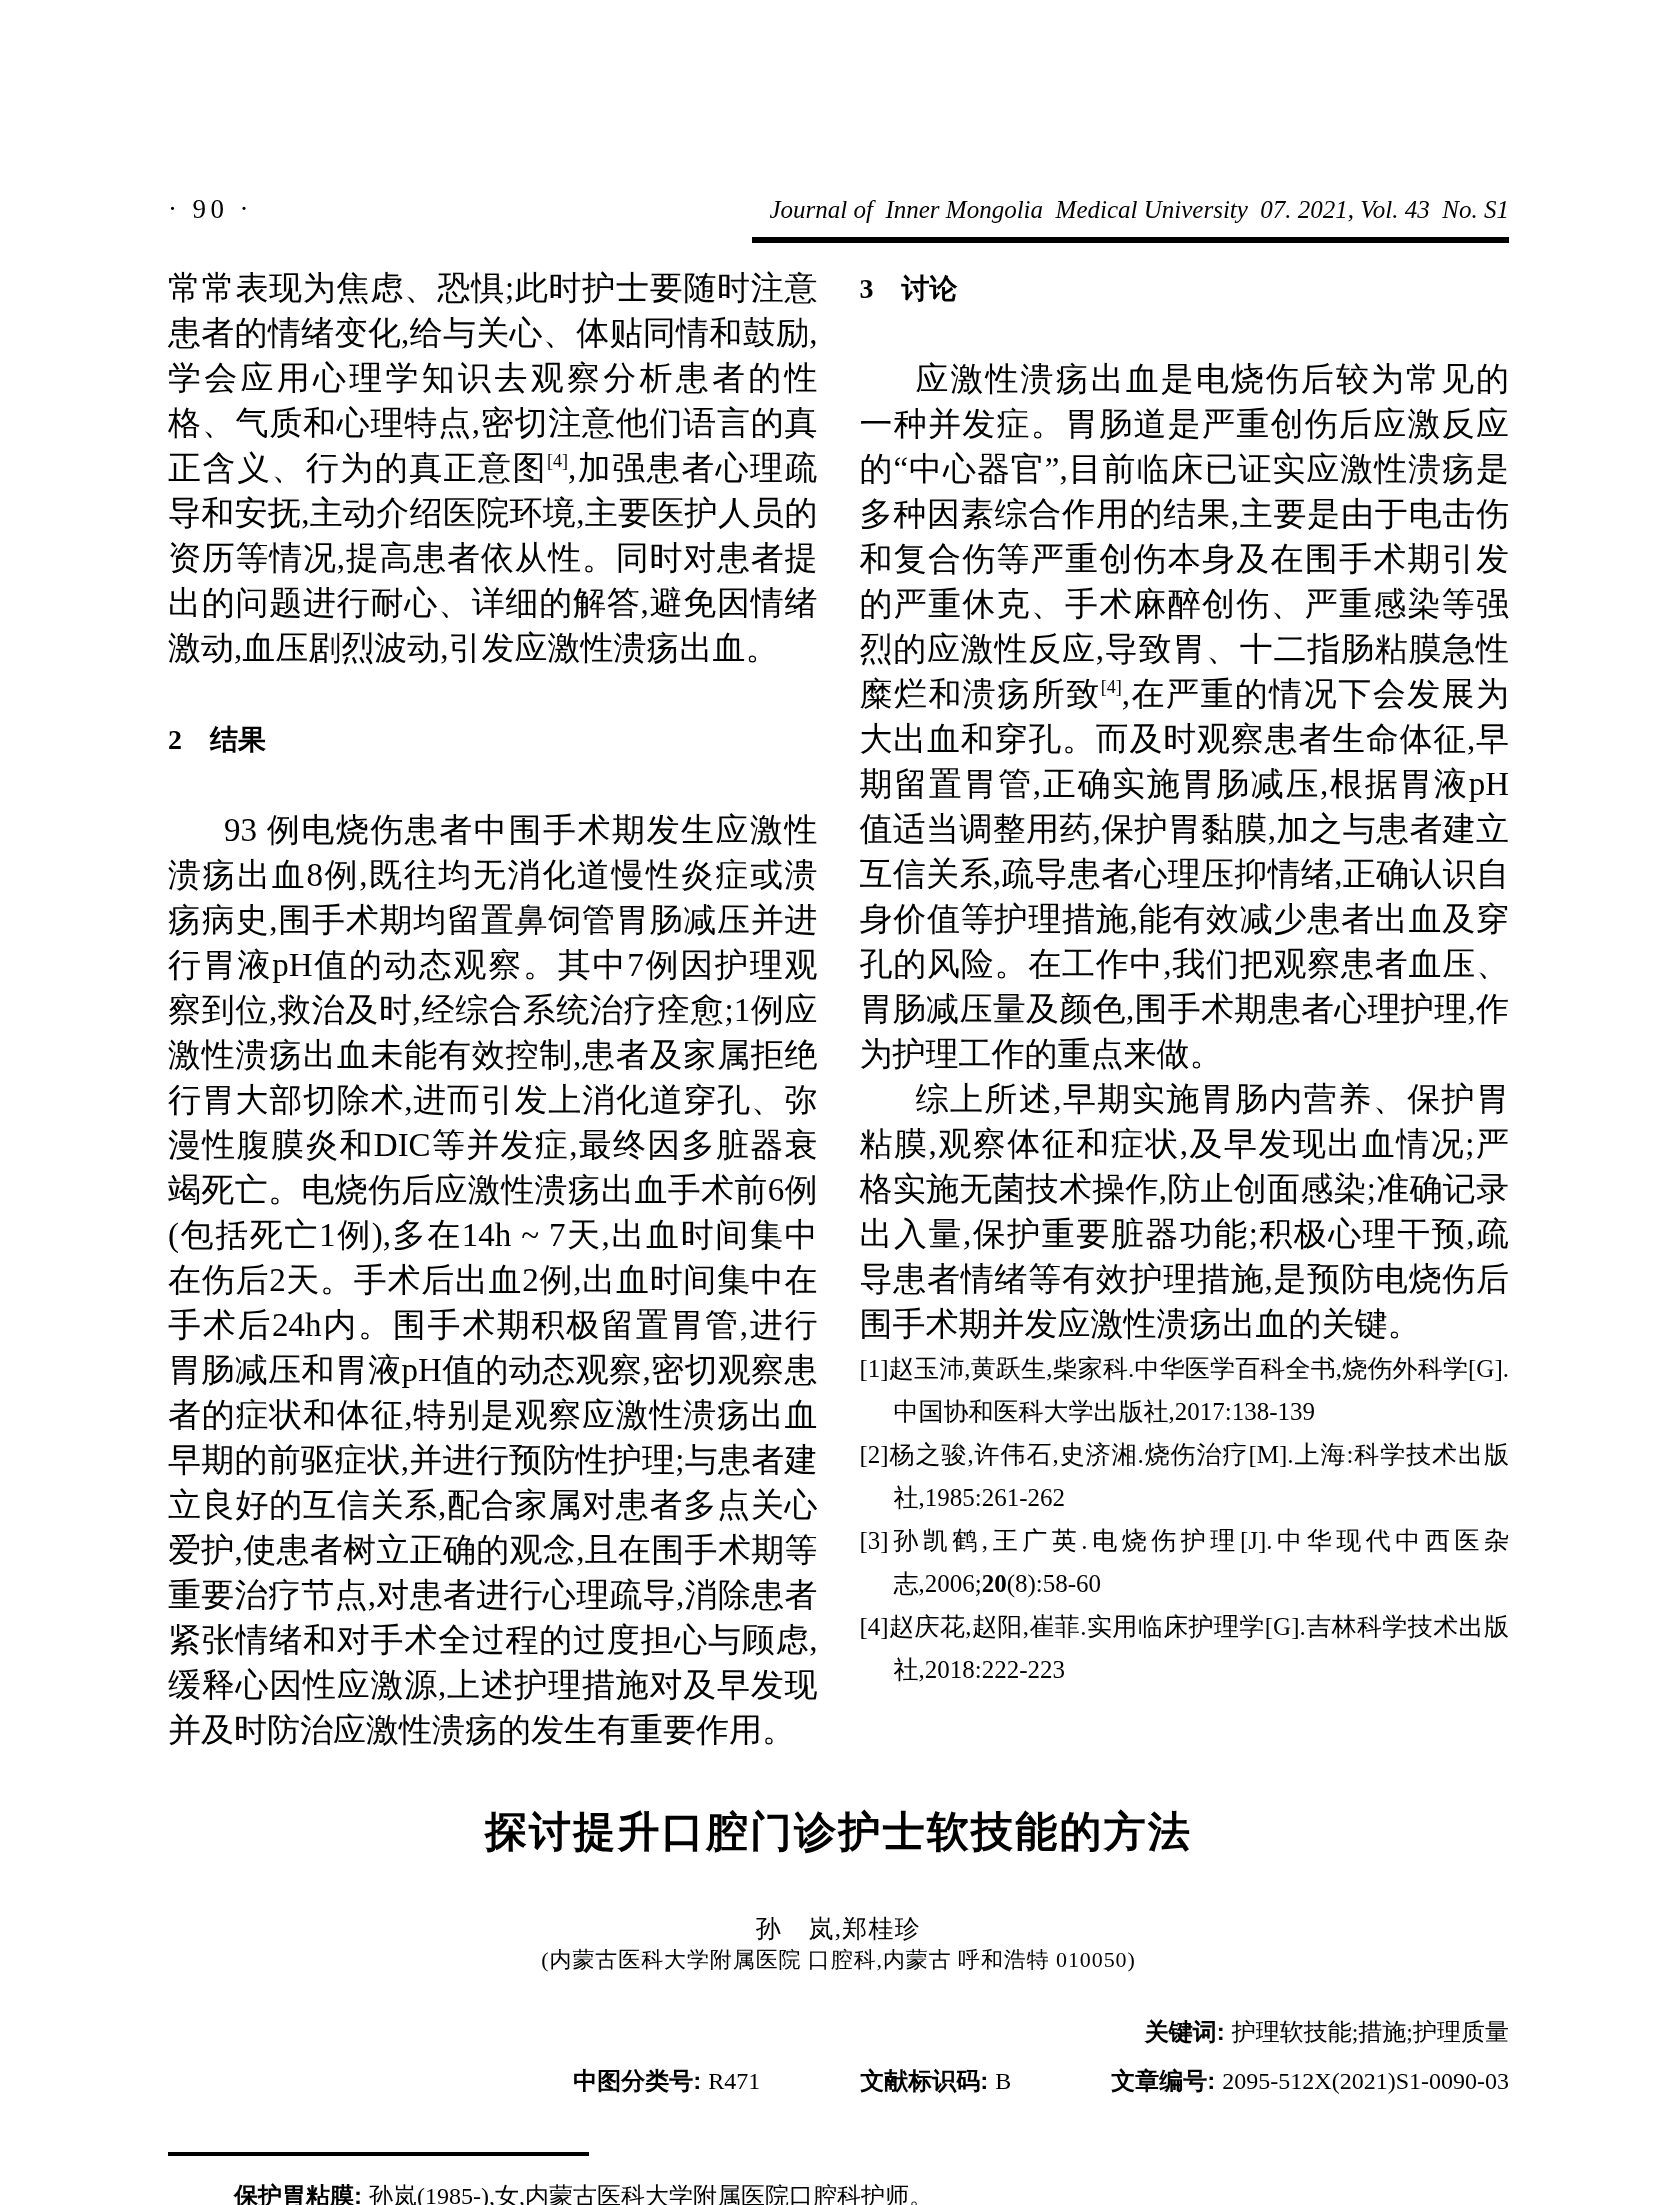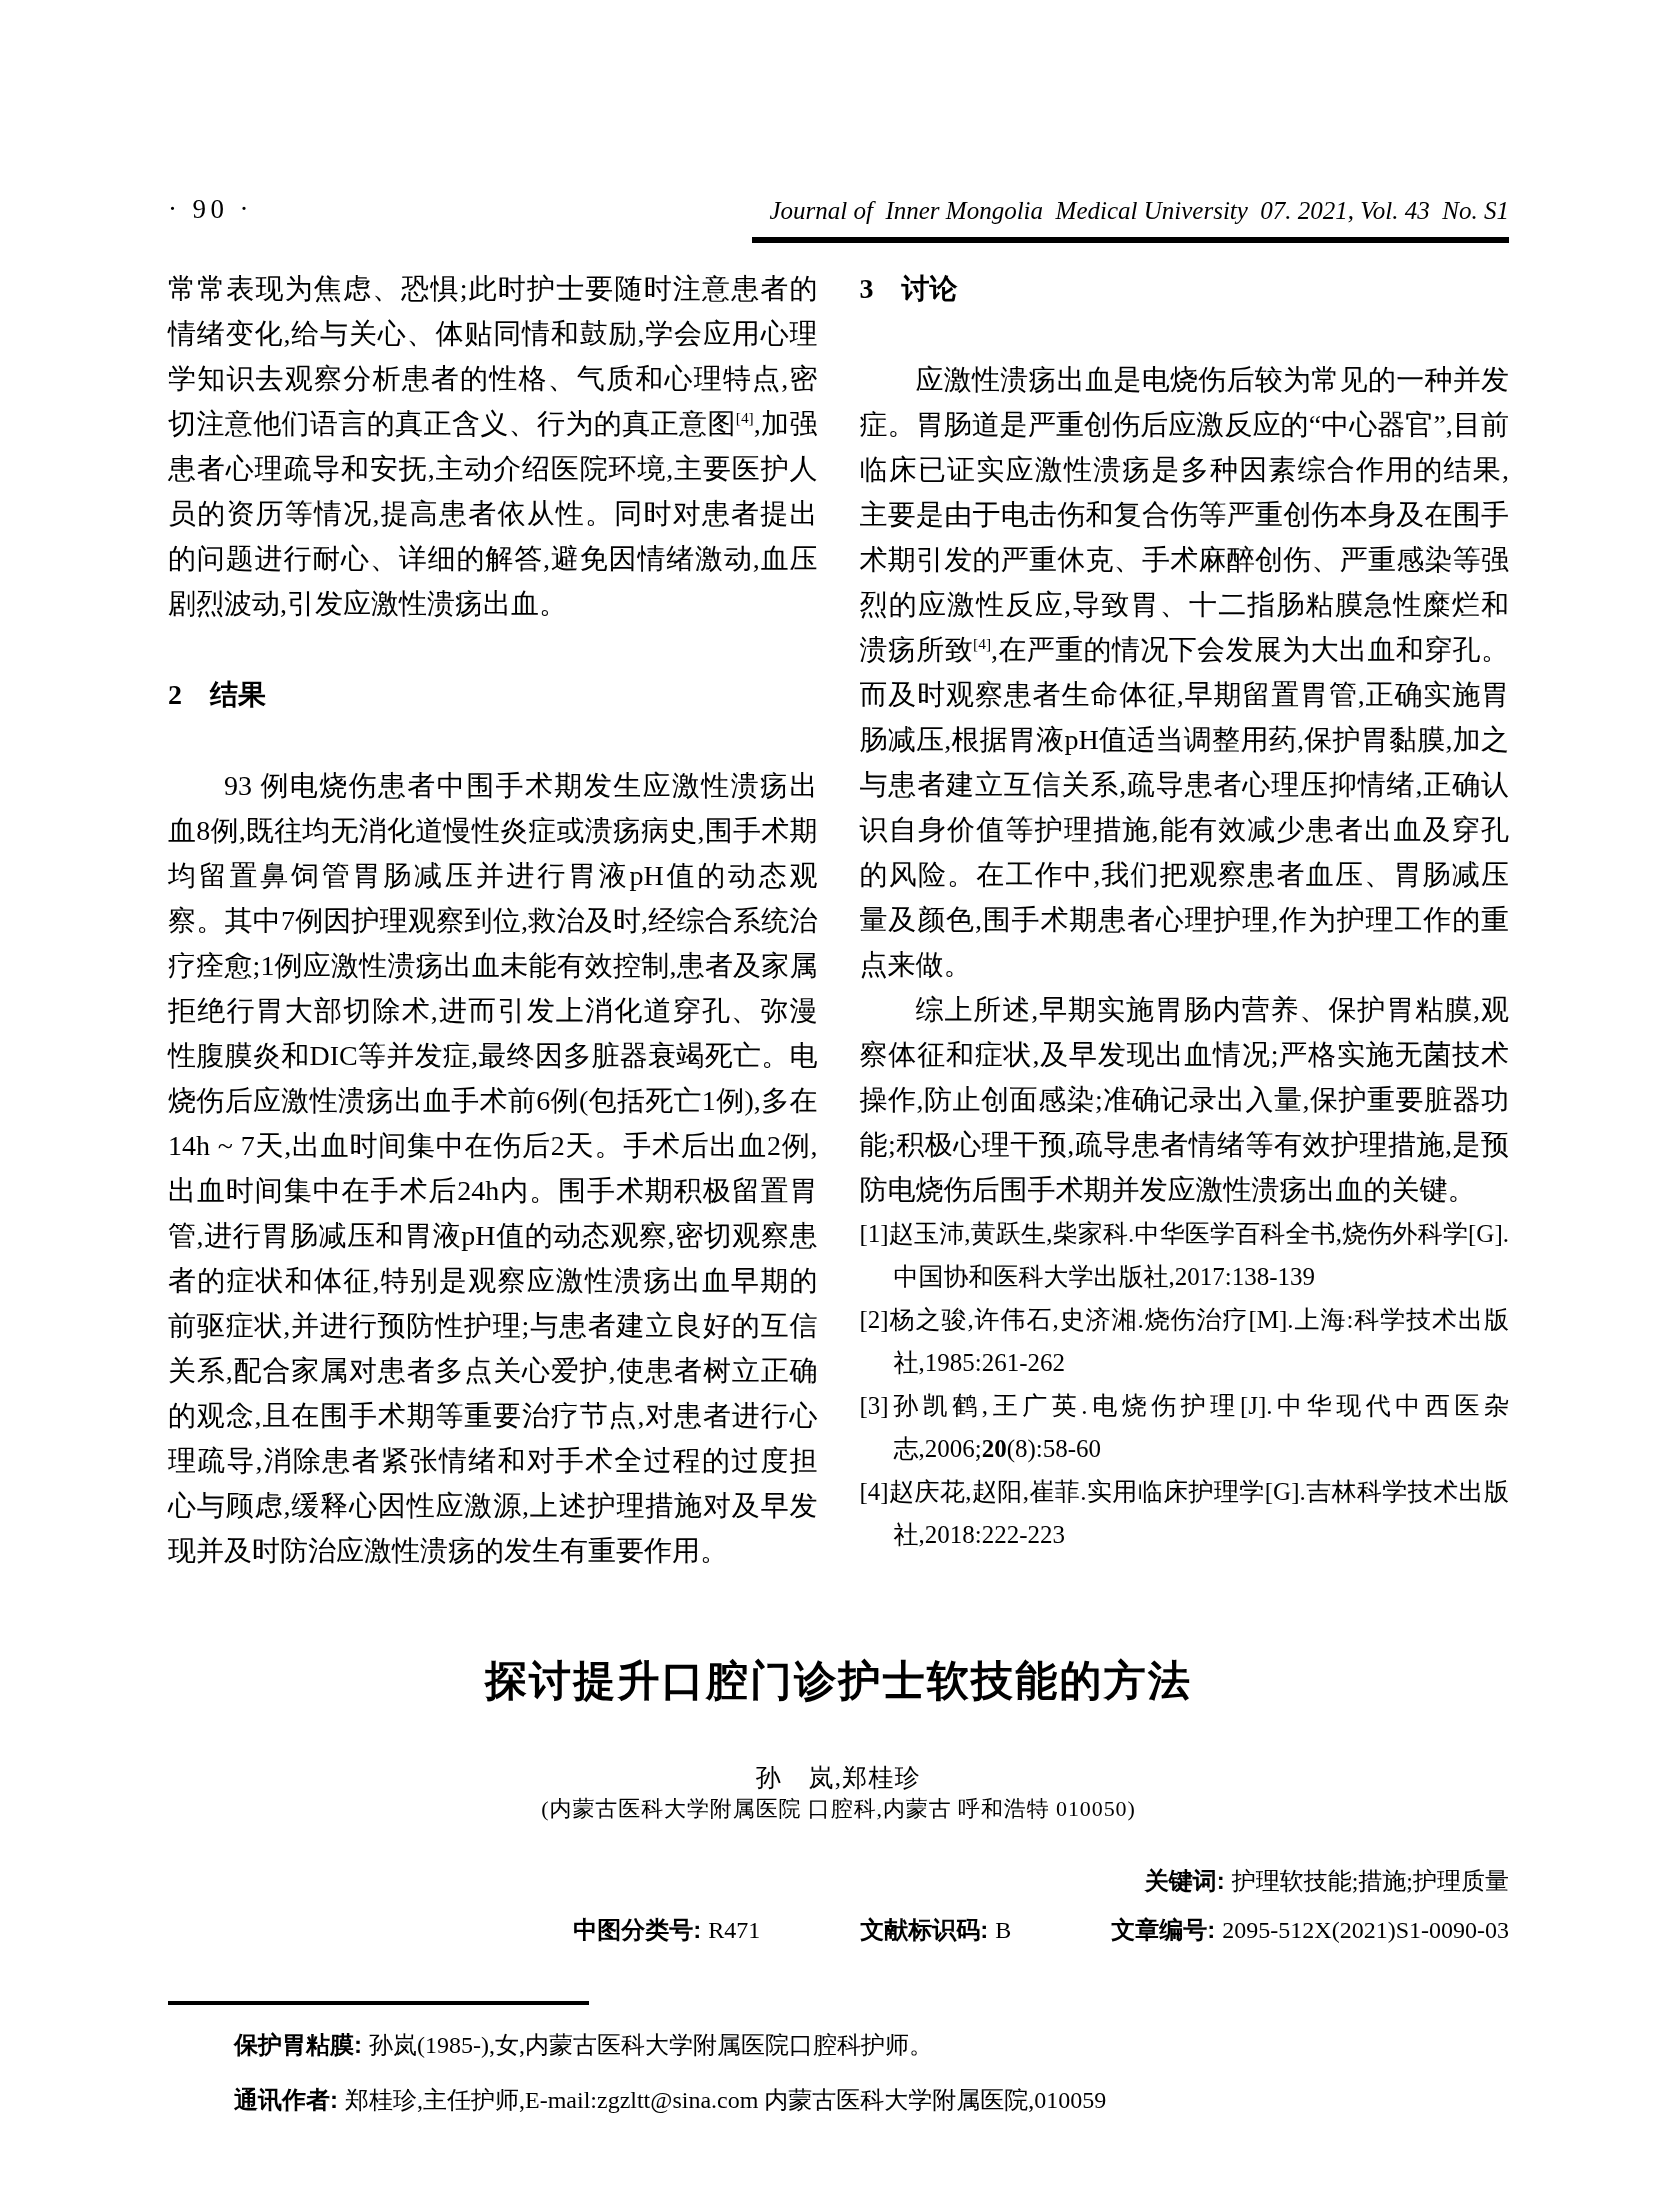--- a/index.html
+++ b/index.html
@@ -12,21 +12,21 @@
     color: #000;
     font-family: "Liberation Serif", serif;
     box-sizing: border-box;
     padding: 194px 148px 0 168px;
     overflow: hidden;
   }
   
   .header-row {
     display: flex;
     justify-content: space-between;
-    align-items: flex-end;
+    align-items: center;
   }
   .pagenum { font-size: 27px; letter-spacing: 4.4px; }
   .journal {
     font-size: 25px;
     font-style: italic;
     white-space: pre;
   }
   .header-rule {
     width: 757px;
     height: 6.2px;
@@ -36,21 +36,21 @@
   
   .columns {
     display: flex;
     gap: 42px;
     margin-top: 23px;
     min-height: 1336px;
     align-items: flex-start;
   }
   .col { flex: 1 1 0; min-width: 0; }
   p.body {
-    font-size: 28px;
+    font-size: 33px;
     line-height: 45px;
     text-align: justify;
     text-justify: inter-ideograph;
     margin: 0;
   }
   p.indent { text-indent: 56px; }
   sup {
     font-size: 0.55em;
     vertical-align: super;
     line-height: 0;

